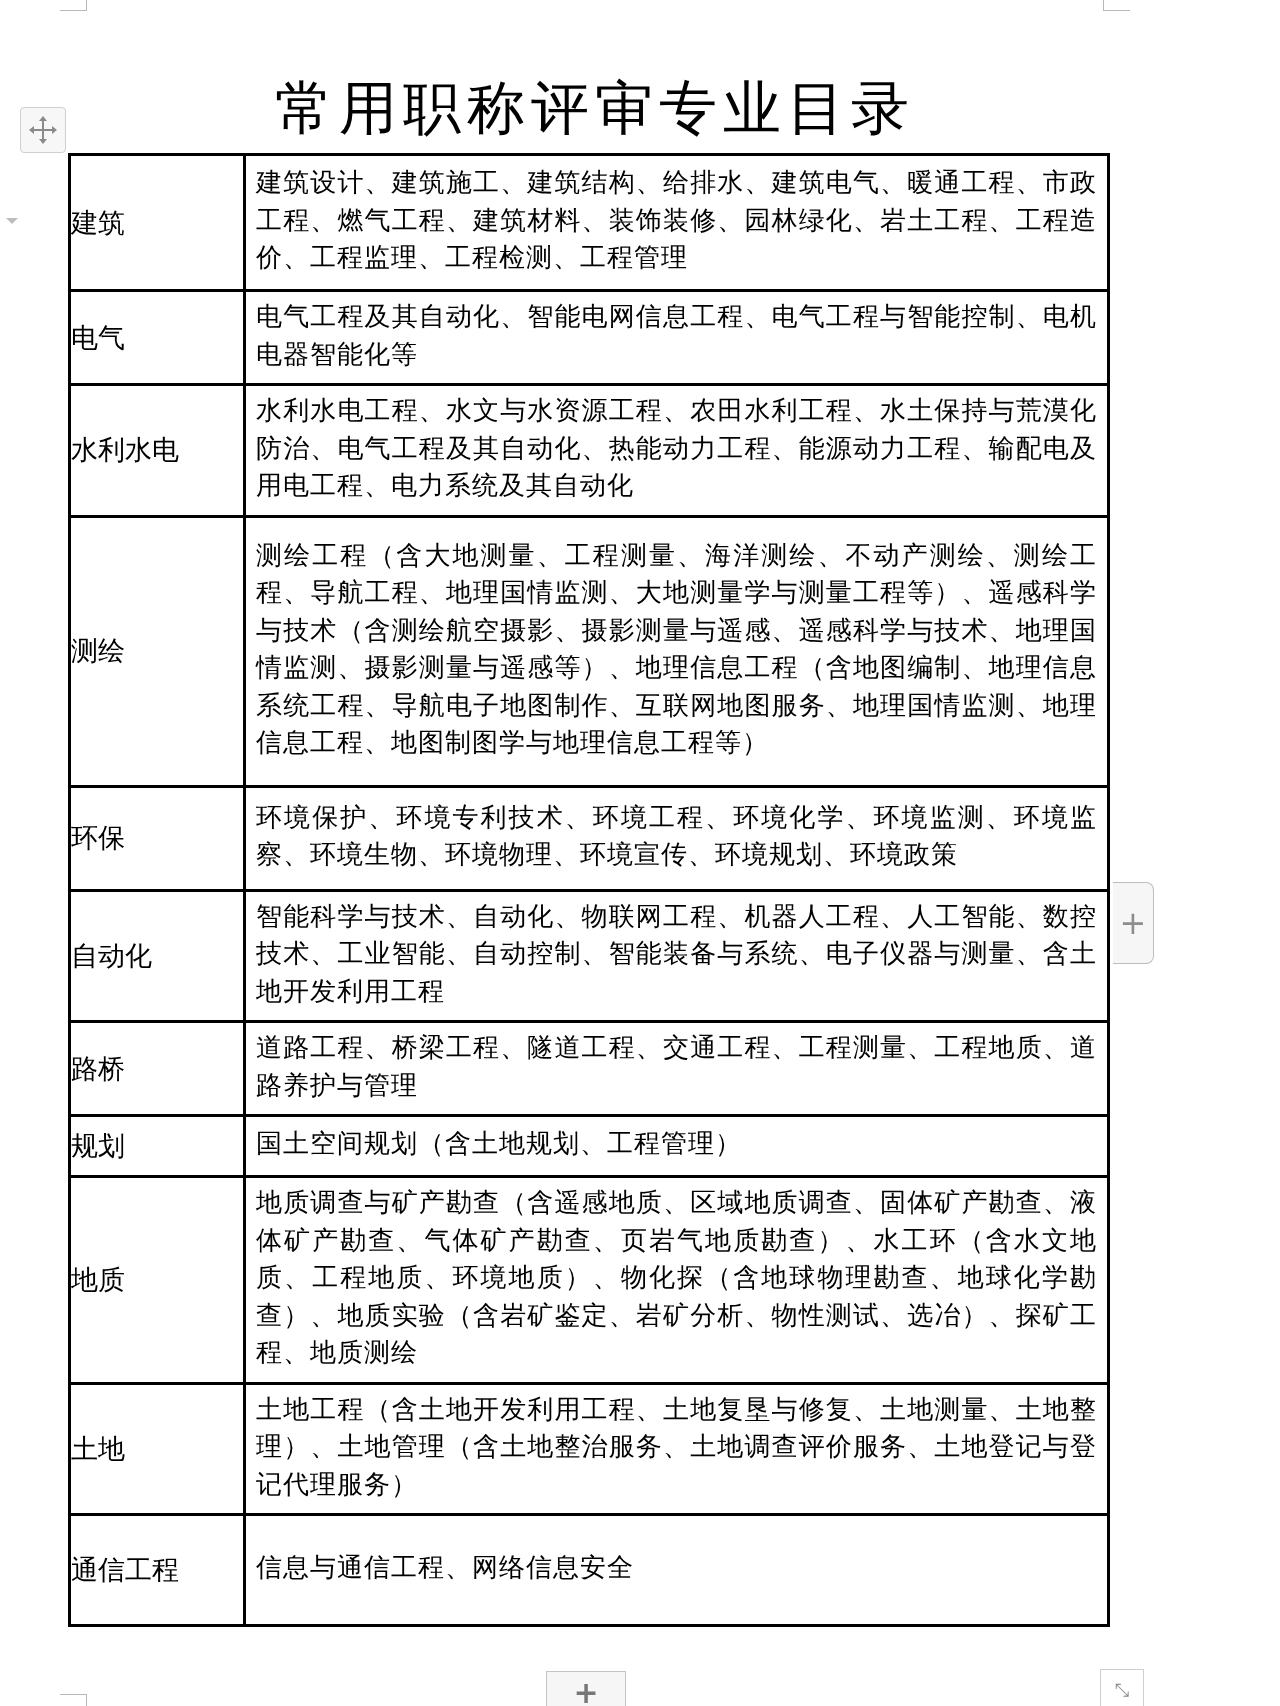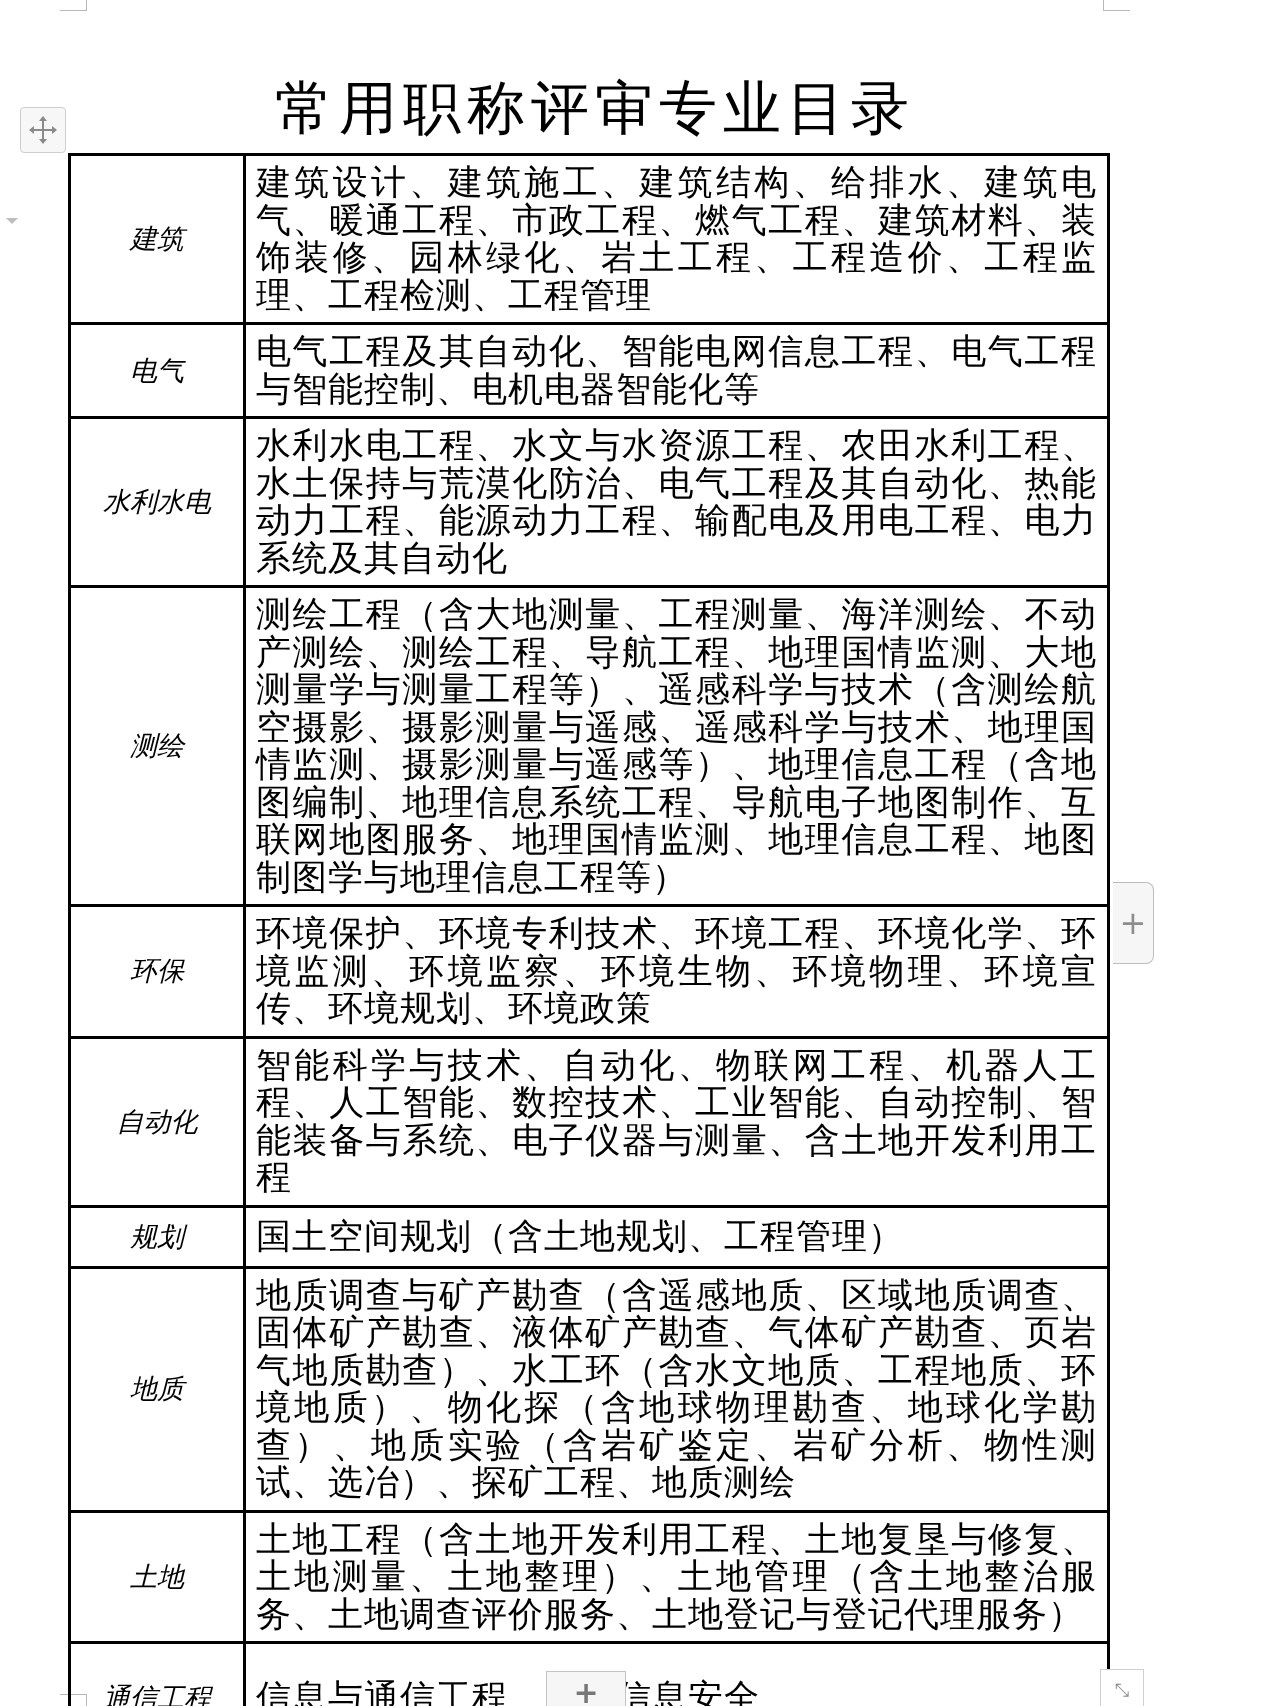--- a/index.html
+++ b/index.html
@@ -18,23 +18,23 @@
   .move-handle { position: absolute; left: 20px; top: 107px; width: 44px; height: 44px;
                  border: 1px solid #cfcfcf; border-radius: 4px; background: #f7f7f7;
                  display: flex; align-items: center; justify-content: center; color: #8a8a8a; }
   .left-caret { position: absolute; left: 6px; top: 218px; width: 0; height: 0;
                 border-left: 6px solid transparent; border-right: 6px solid transparent;
                 border-top: 6px solid #bdbdbd; }
 
   table.catalog { position: absolute; left: 68px; top: 153px; width: 1042px;
                   border-collapse: collapse; table-layout: fixed; }
   table.catalog td { border: 3px solid #000; padding: 0; vertical-align: middle; }
-  td.cat { width: 172px; text-align: center; font-size: 27px; font-style: italic; }
-  td.desc { padding: 8px 10px 8px 10px !important; font-size: 35px; line-height: 37.5px;
-            letter-spacing: 1px; text-align: justify; word-break: break-all; }
+  td.cat { width: 172px; font-size: 27px; }
+  td.desc { padding: 8px 10px 8px 10px !important; font-size: 26px; line-height: 37.5px;
+            letter-spacing: 1px; text-align: justify; word-break: break-all; font-family: Liberation Mono, monospace; }
 
   .add-col-button { position: absolute; left: 1113px; top: 882px; width: 40px; height: 80px;
                     border: 1px solid #bdbdbd; border-left: none; border-radius: 0 8px 8px 0;
                     background: #f6f6f6; display: flex; align-items: center; justify-content: center;
                     color: #8d8d8d; font-size: 32px; }
   .add-row-button { position: absolute; left: 546px; top: 1671px; width: 78px; height: 40px;
                     border: 1px solid #c4c4c4; border-bottom: none; background: #f6f6f6;
                     display: flex; align-items: center; justify-content: center;
                     color: #777; font-size: 30px; font-weight: bold; }
   .resize-handle { position: absolute; left: 1100px; top: 1669px; width: 42px; height: 40px;
@@ -87,20 +87,24 @@
       <td class="desc">测绘工程（含大地测量、工程测量、海洋测绘、不动产测绘、测绘工程、导航工程、地理国情监测、大地测量学与测量工程等）、遥感科学与技术（含测绘航空摄影、摄影测量与遥感、遥感科学与技术、地理国情监测、摄影测量与遥感等）、地理信息工程（含地图编制、地理信息系统工程、导航电子地图制作、互联网地图服务、地理国情监测、地理信息工程、地图制图学与地理信息工程等）</td>
     </tr>
     <tr style="height:104px">
       <td class="cat">环保</td>
       <td class="desc">环境保护、环境专利技术、环境工程、环境化学、环境监测、环境监察、环境生物、环境物理、环境宣传、环境规划、环境政策</td>
     </tr>
     <tr style="height:121px">
       <td class="cat">自动化</td>
       <td class="desc">智能科学与技术、自动化、物联网工程、机器人工程、人工智能、数控技术、工业智能、自动控制、智能装备与系统、电子仪器与测量、含土地开发利用工程</td>
     </tr>
+    <tr style="height:82px">
+      <td class="cat">路桥</td>
+      <td class="desc">道路工程、桥梁工程、隧道工程、交通工程、工程测量、工程地质、道路养护与管理</td>
+    </tr>
     <tr style="height:61px">
       <td class="cat">规划</td>
       <td class="desc" style="padding-top:2px !important;padding-bottom:2px !important;">国土空间规划（含土地规划、工程管理）</td>
     </tr>
     <tr style="height:199px">
       <td class="cat">地质</td>
       <td class="desc">地质调查与矿产勘查（含遥感地质、区域地质调查、固体矿产勘查、液体矿产勘查、气体矿产勘查、页岩气地质勘查）、水工环（含水文地质、工程地质、环境地质）、物化探（含地球物理勘查、地球化学勘查）、地质实验（含岩矿鉴定、岩矿分析、物性测试、选冶）、探矿工程、地质测绘</td>
     </tr>
     <tr style="height:121px">
       <td class="cat">土地</td>

